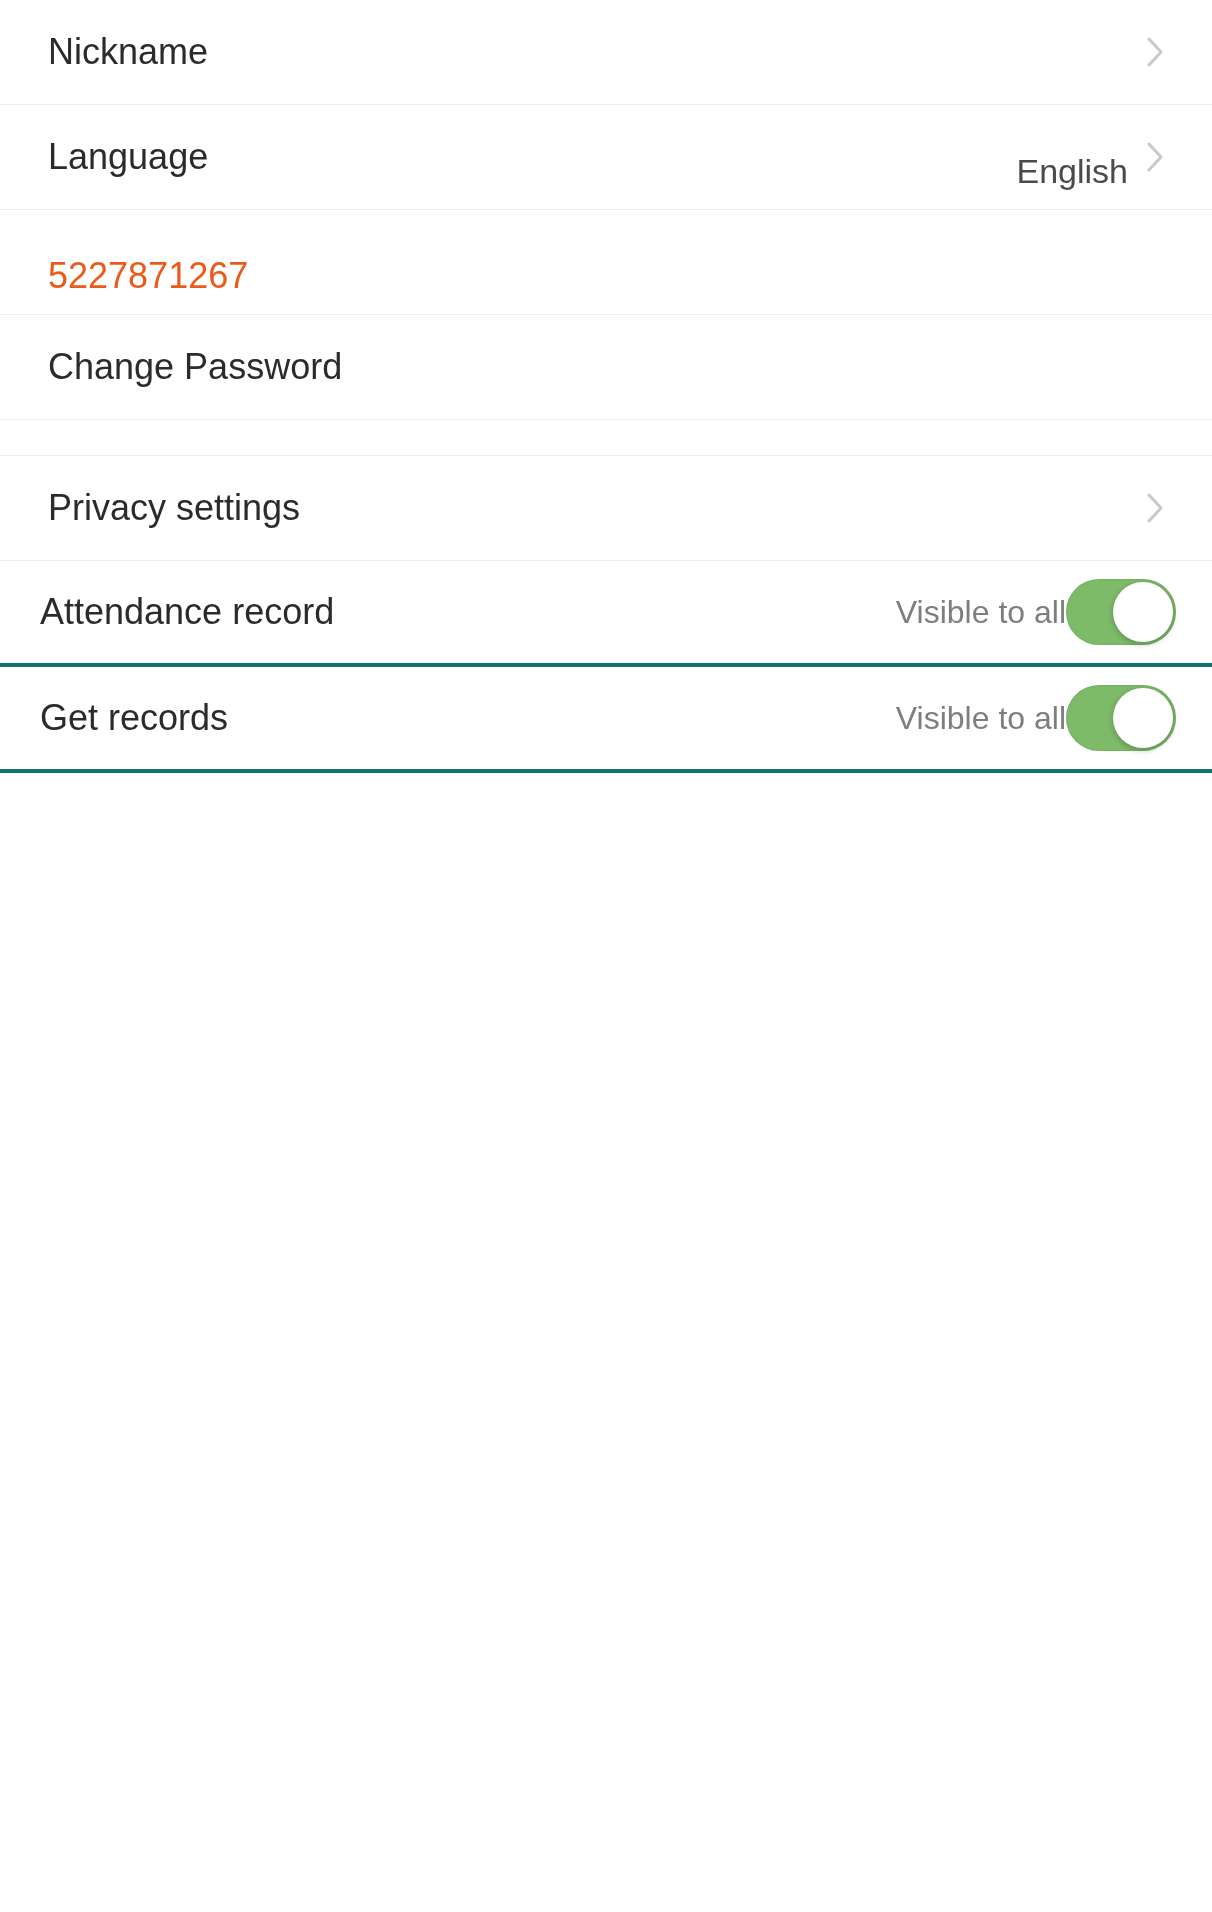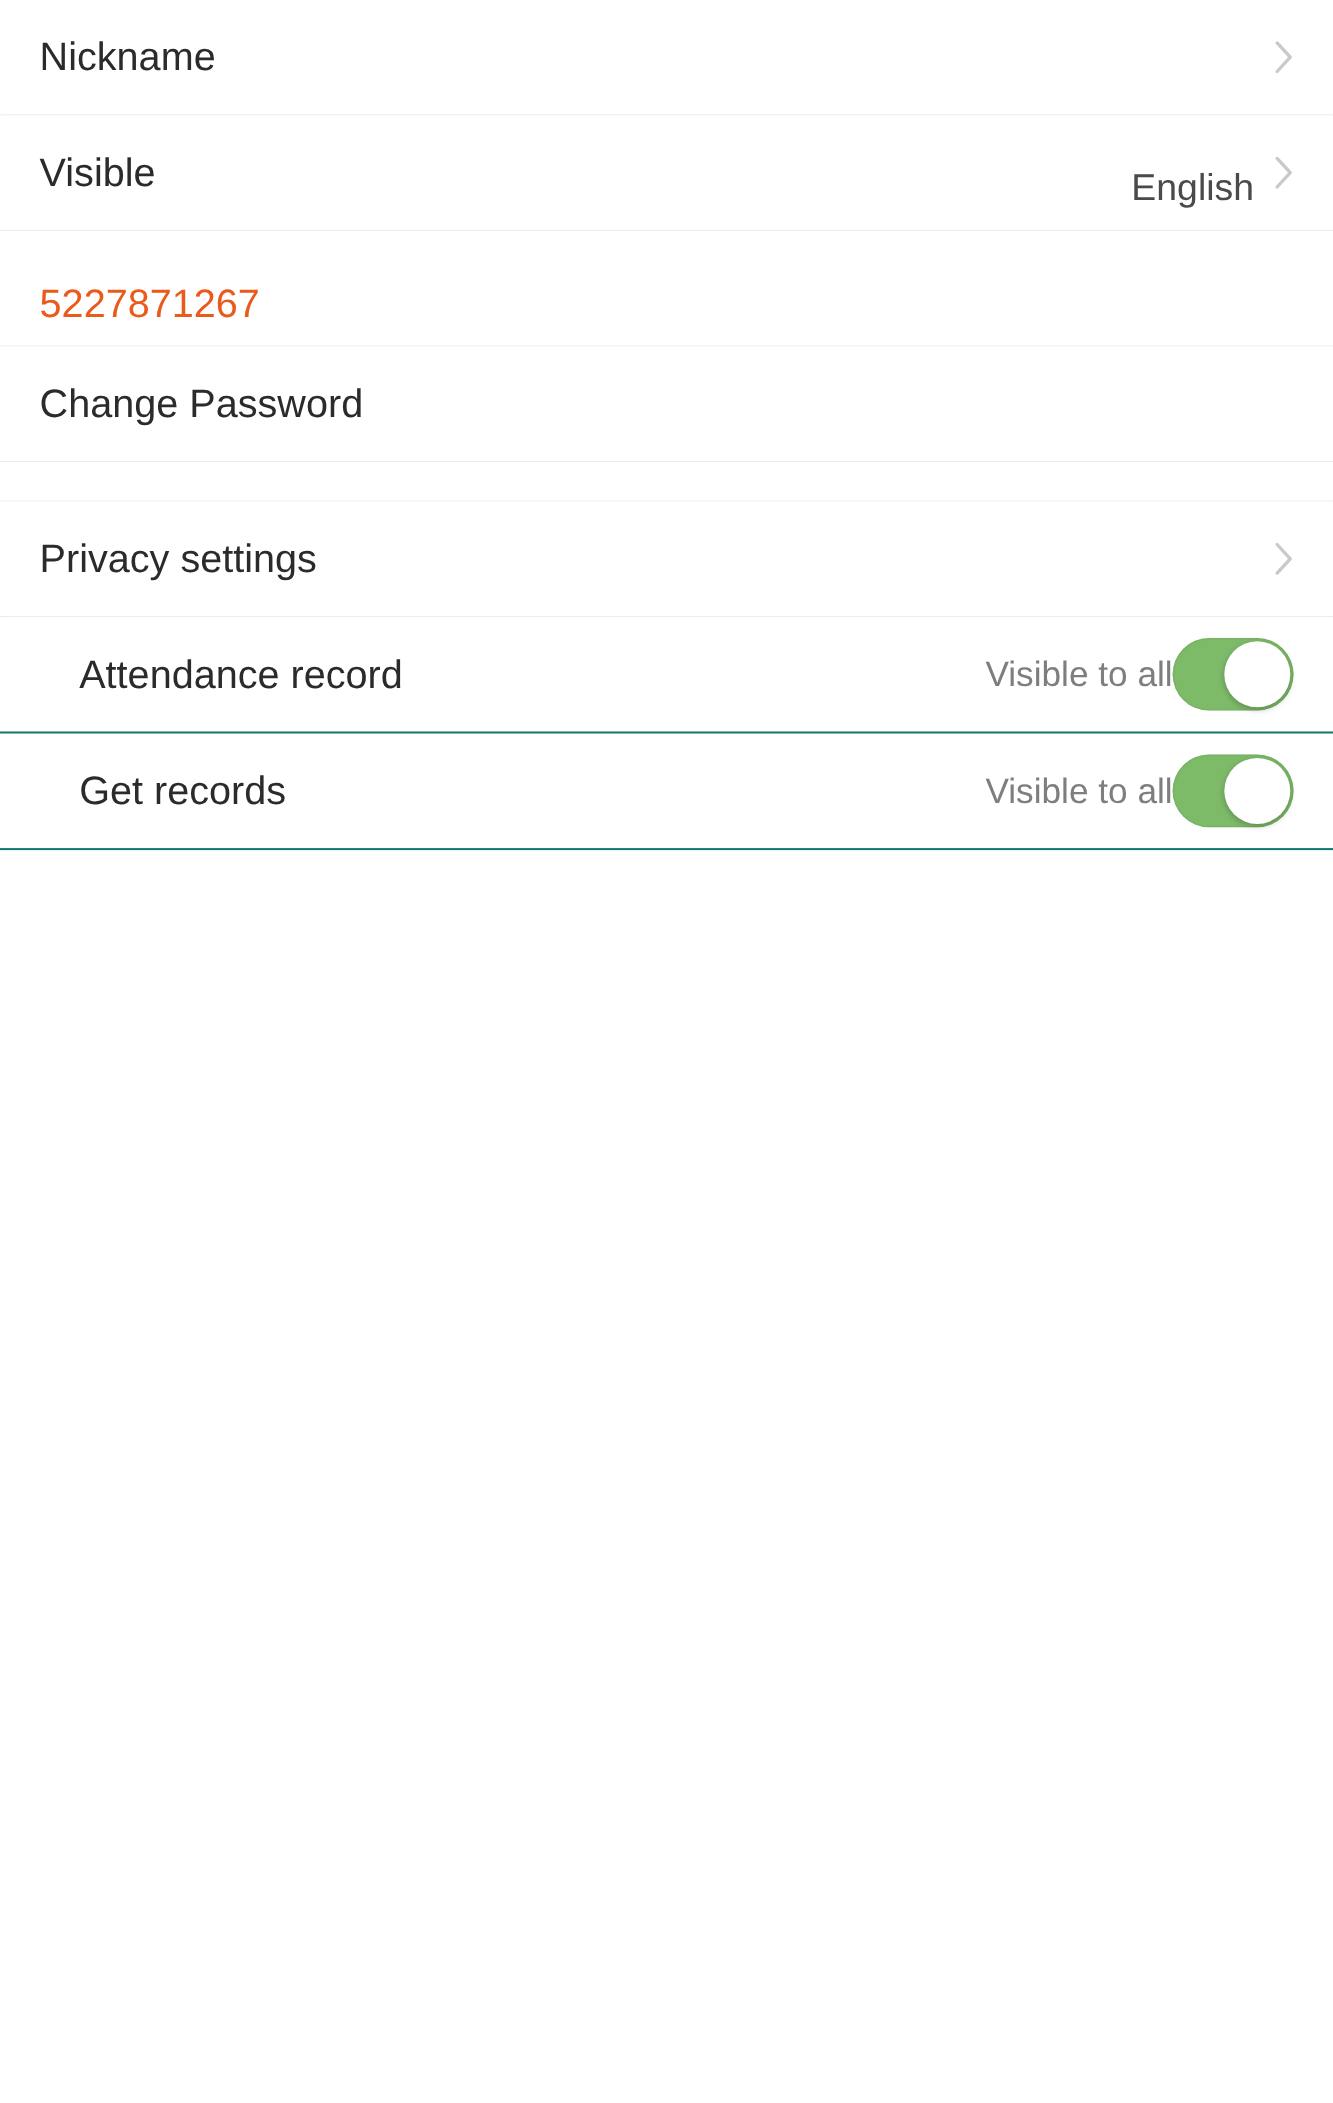--- a/index.html
+++ b/index.html
@@ -13,21 +13,21 @@
     width: 100%;
     height: 100%;
     background: #fff;
     display: flex;
     flex-direction: column;
   }
   .row {
     display: flex;
     align-items: center;
     justify-content: space-between;
-    padding: 0 36px;
+    padding: 0 48px;
     height: 105px;
     border-bottom: 1px solid #ececec;
     background: #fff;
   }
   .row.tall { height: 110px; }
   .row .label {
     font-size: 36px;
     color: #2b2b2b;
     font-weight: 400;
   }
@@ -67,23 +67,23 @@
   .avatar svg { width: 80px; height: 80px; }
   .group-gap {
     height: 36px;
     background: #fff;
     border-bottom: 1px solid #ececec;
   }
   .sub-row {
     display: flex;
     align-items: center;
     justify-content: space-between;
-    padding: 0 36px 0 72px;
+    padding: 0 36px 0 40px;
     height: 106px;
-    border-bottom: 2px solid #0f766e;
+    border-bottom: 4px solid #0f766e;
     background: #fff;
   }
   .sub-row .label {
     font-size: 36px;
     color: #2b2b2b;
   }
   .sub-row .right {
     display: flex;
     align-items: center;
   }
@@ -122,21 +122,21 @@
     <span class="right">
       <span class="chevron">
         <svg viewBox="0 0 18 30">
             <polyline points="3,2 15,15 3,28" fill="none" stroke="#888" stroke-width="3" stroke-linecap="round" stroke-linejoin="round"></polyline>
           </svg>
       </span>
     </span>
   </div>
 
   <div class="row">
-    <span class="label">Visible</span>
+    <span class="label">Language</span>
     <span class="right">
       <span class="value">English</span>
       <span class="chevron">
         <svg viewBox="0 0 18 30">
             <polyline points="3,2 15,15 3,28" fill="none" stroke="#888" stroke-width="3" stroke-linecap="round" stroke-linejoin="round"></polyline>
           </svg>
       </span>
     </span>
   </div>
 

